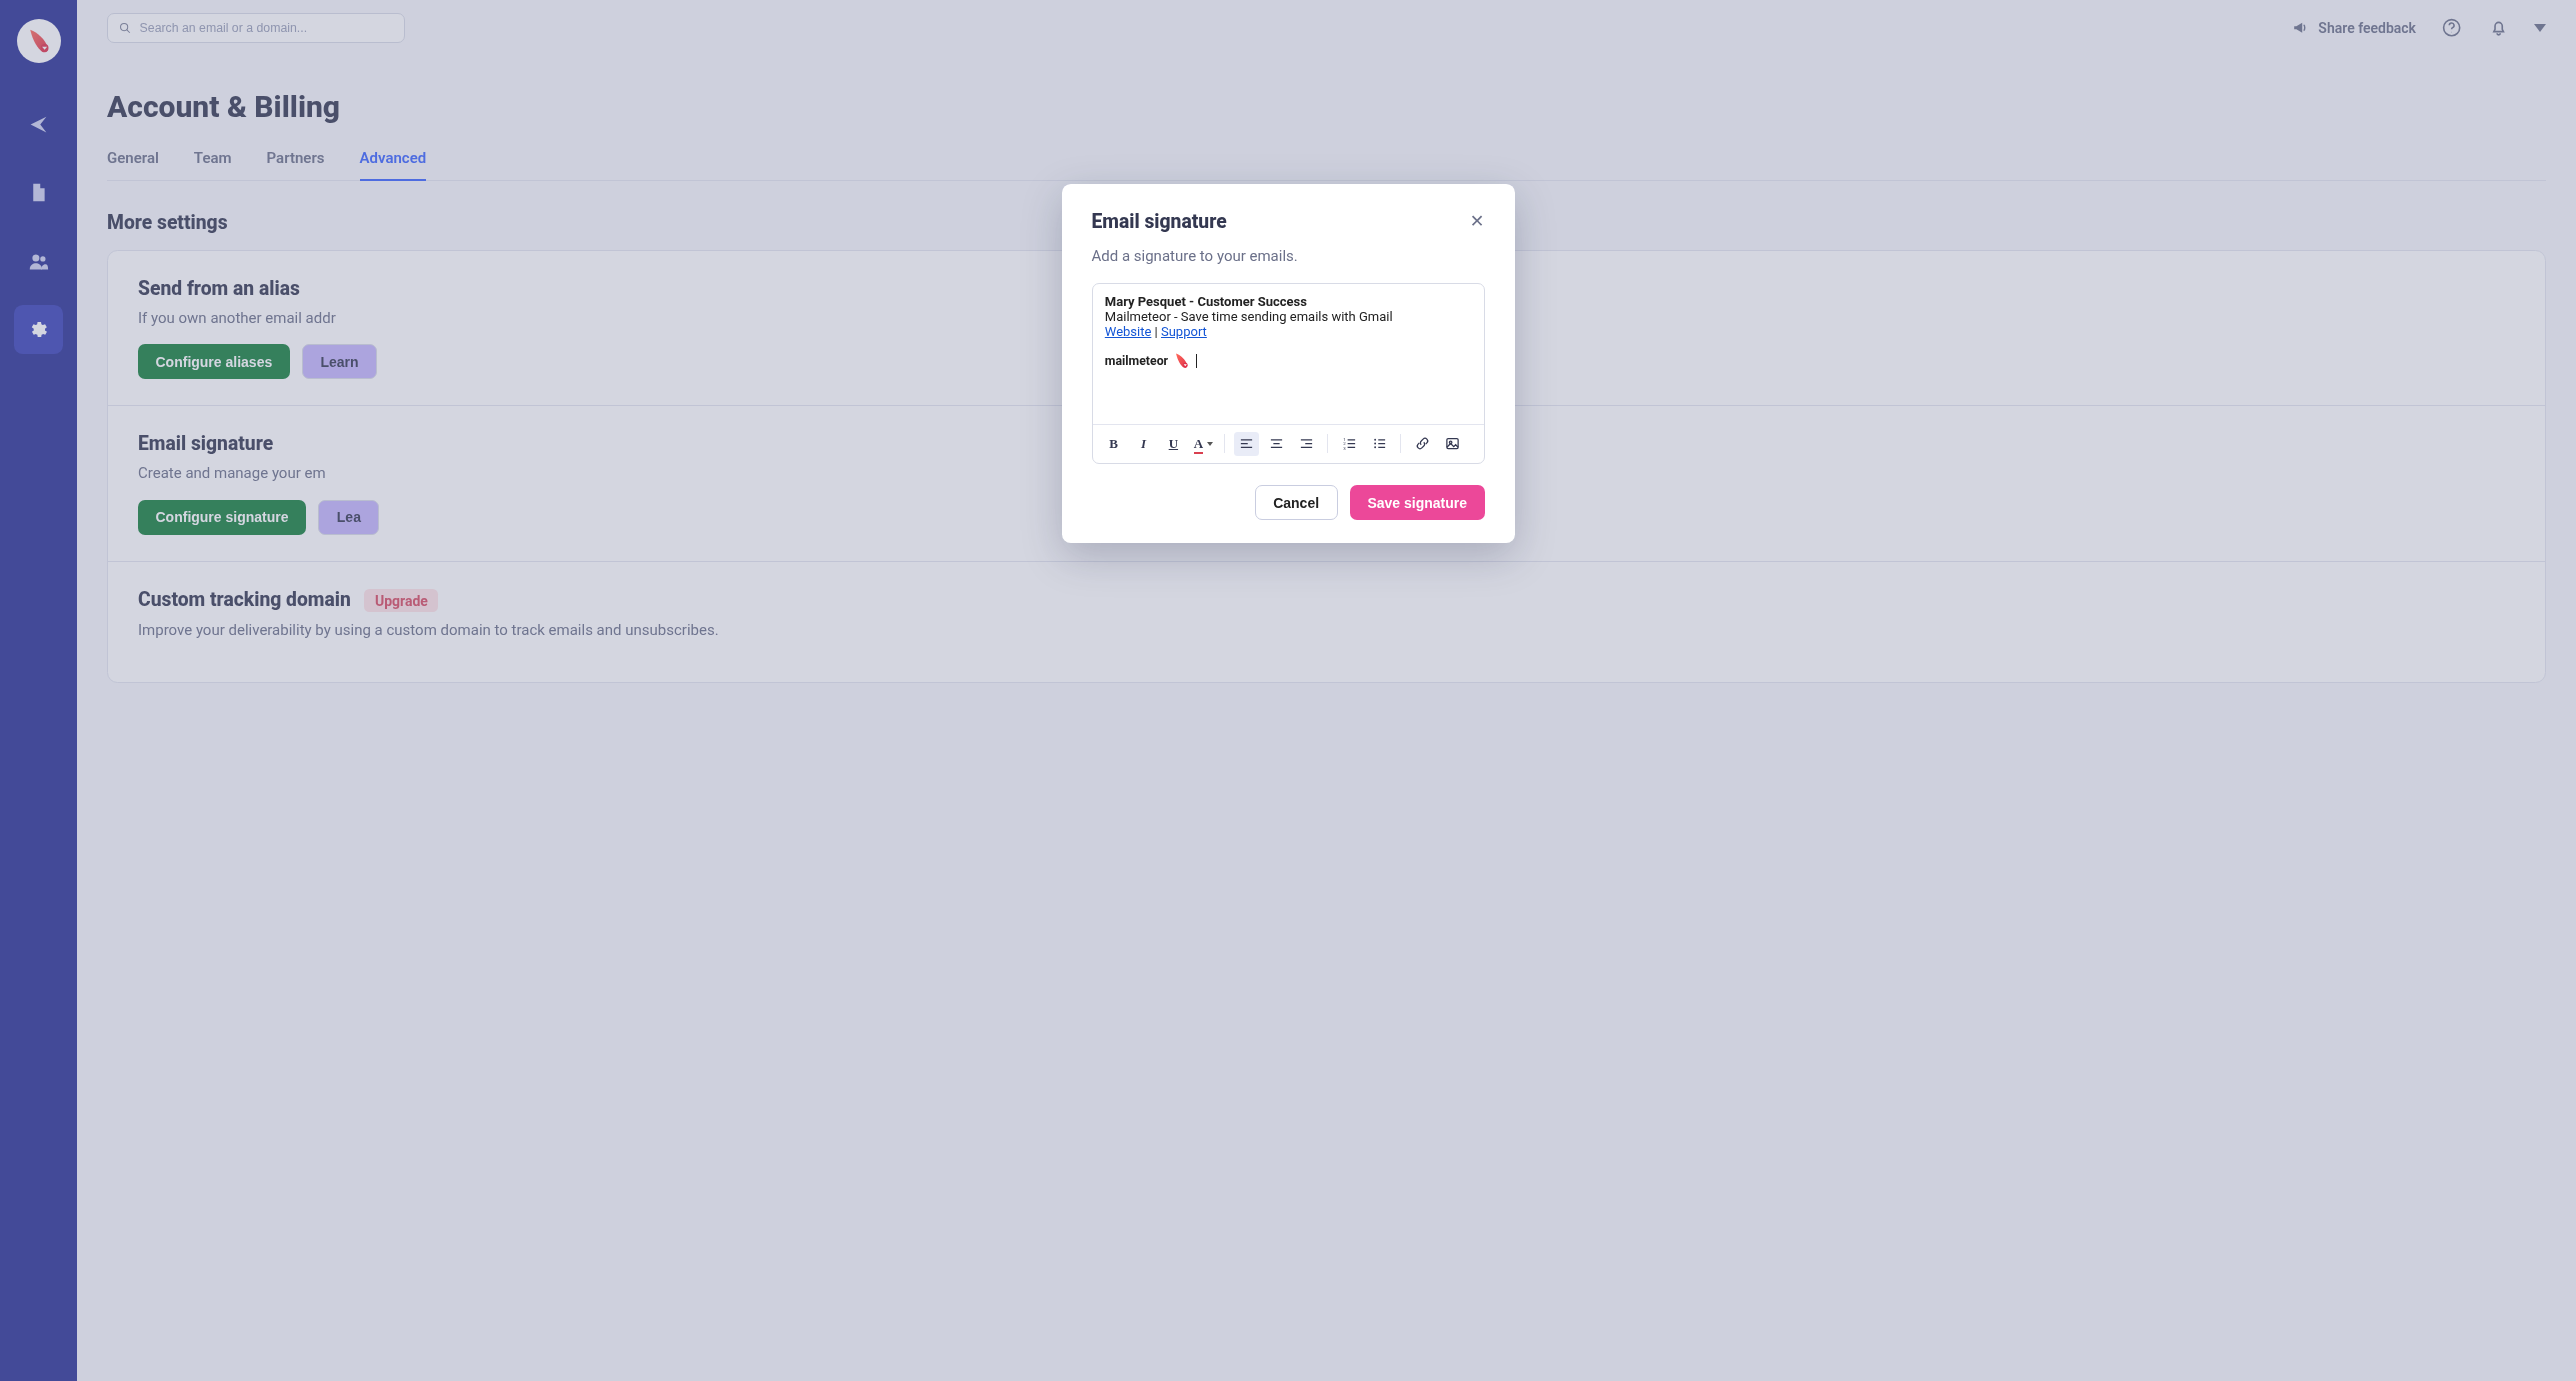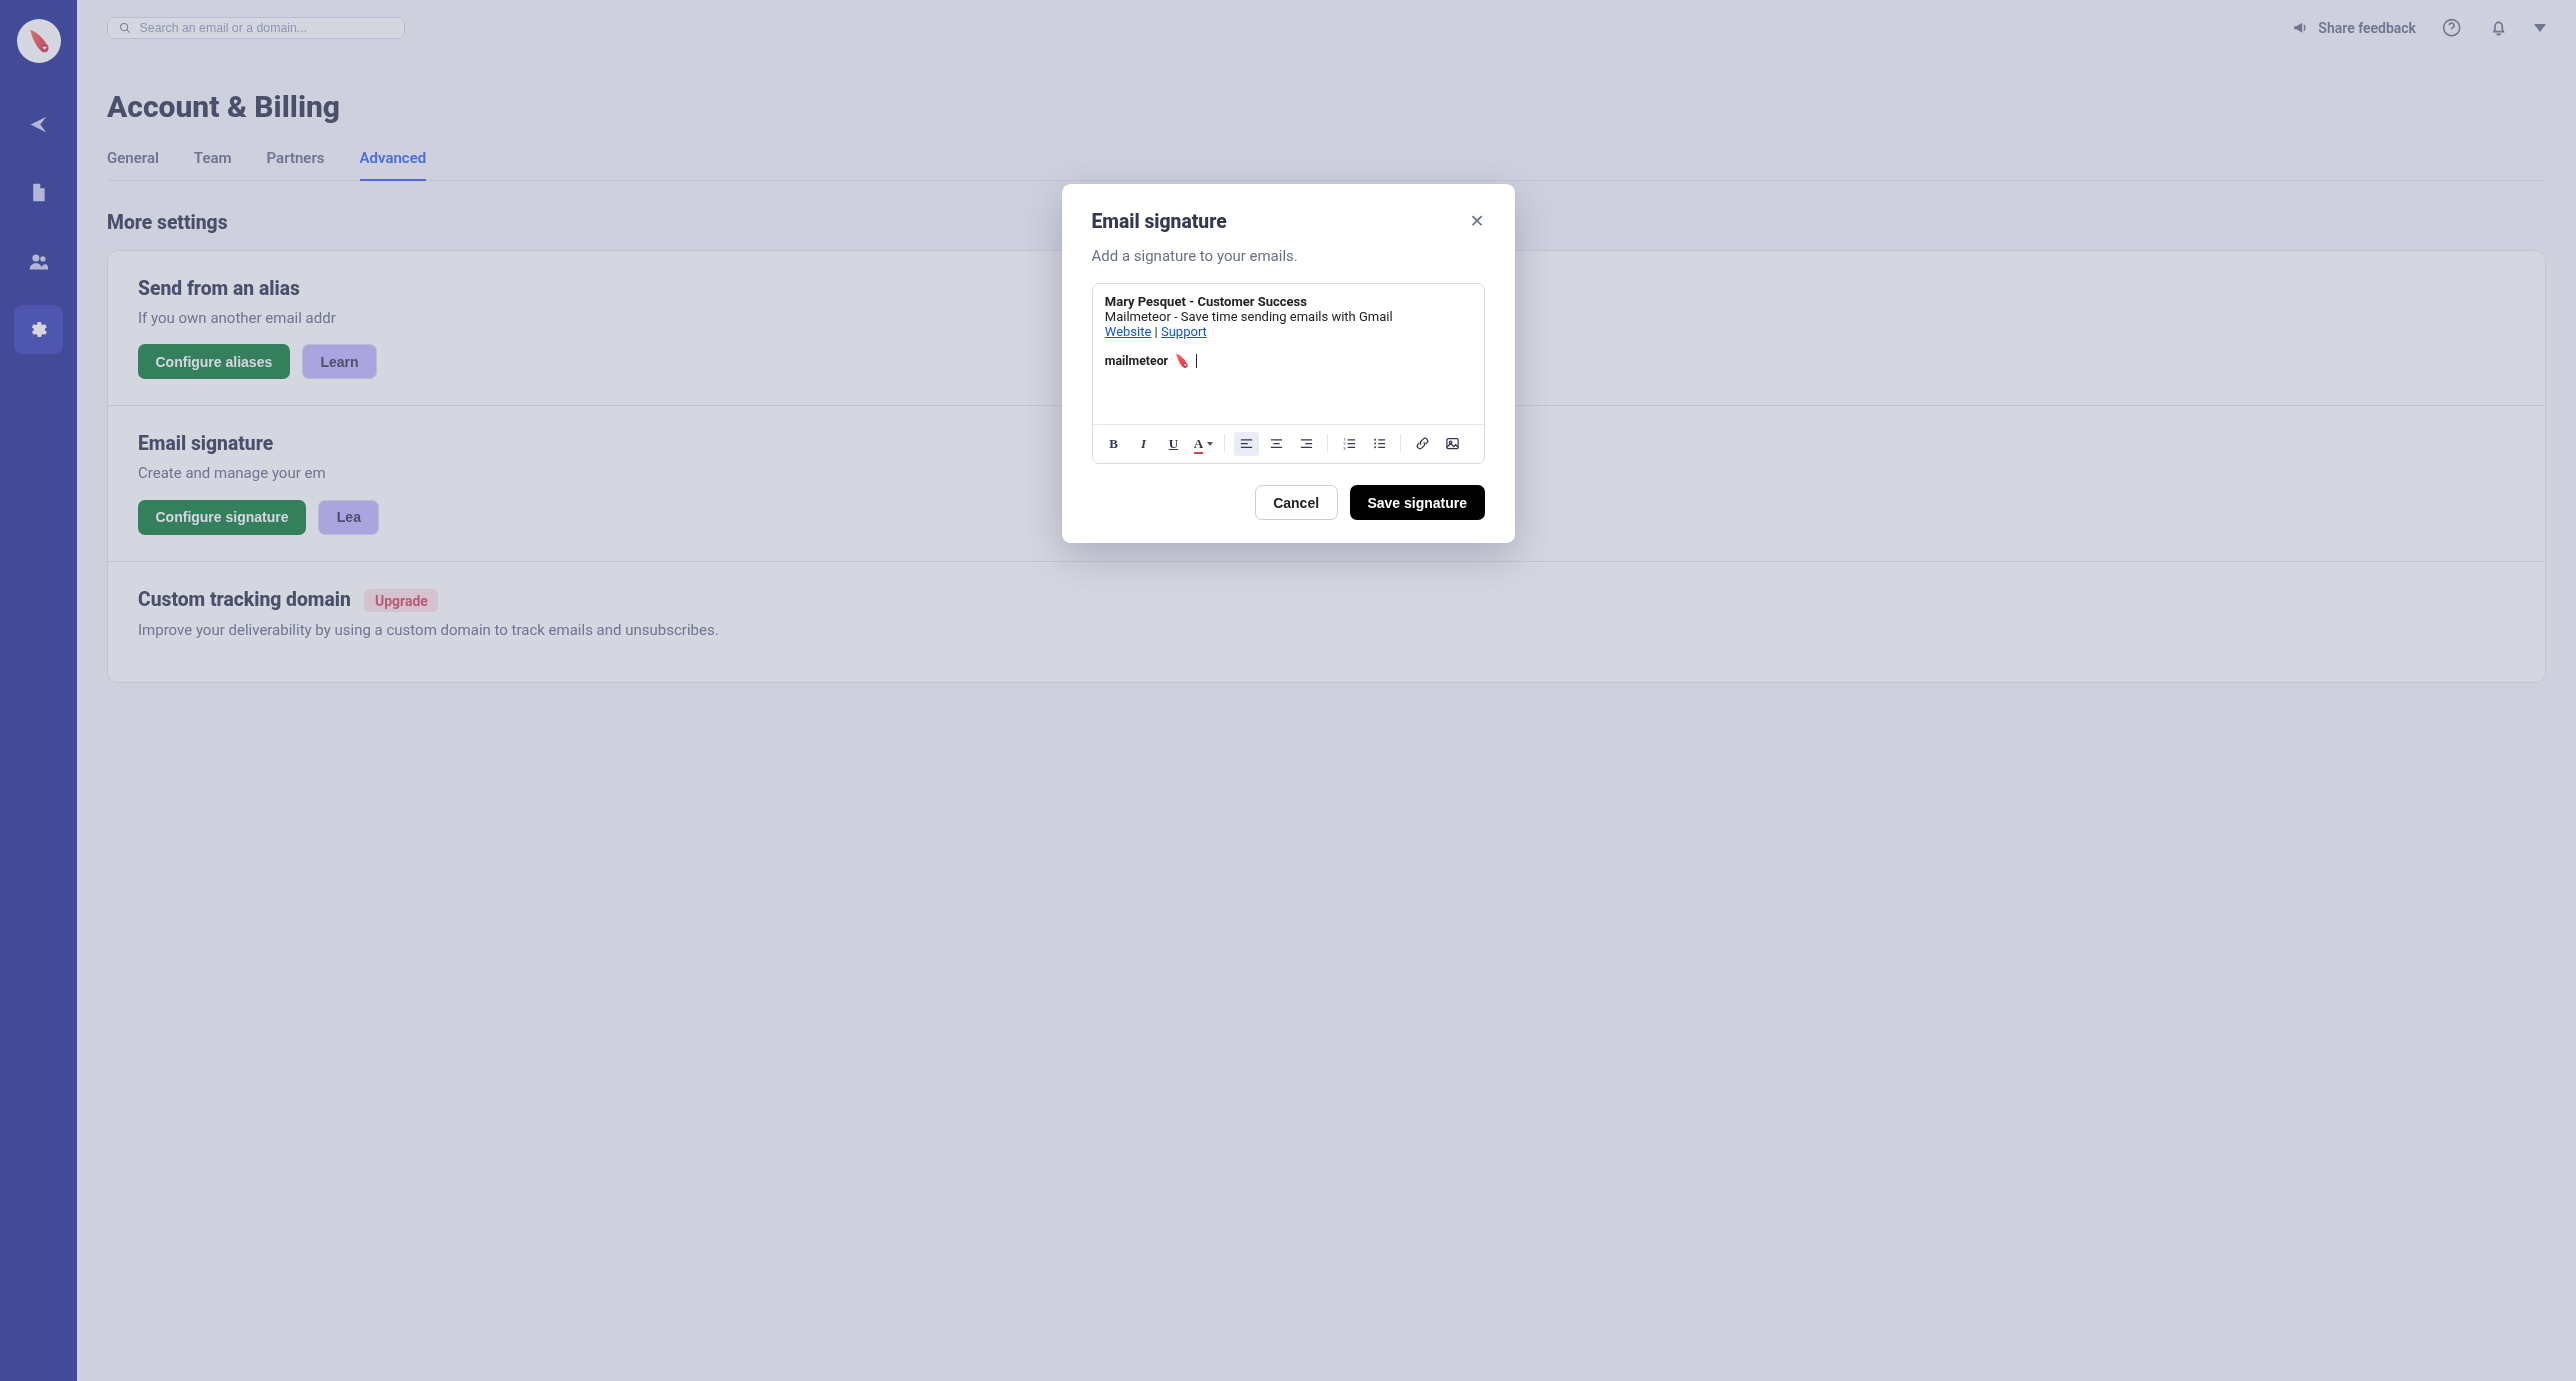--- a/index.html
+++ b/index.html
@@ -42,21 +42,21 @@
   
   .main { flex: 1; display: flex; flex-direction: column; overflow: hidden; }
 
   .topbar {
     height: 47px;
     display: flex; align-items: center;
     padding: 8.8px 30px 0 30px;
     gap: 21px;
   }
   .search {
-    width: 298px; height: 22px;
+    width: 298px; height: 30px;
     background: #fff;
     border: 0.9px solid #d8dbe6;
     border-radius: 7px;
     display: flex; align-items: center;
     padding: 0 10.5px;
     color: #7a7f95;
     gap: 8.8px;
   }
   .search input {
     border: none; outline: none; flex: 1;
@@ -171,21 +171,21 @@
   .tb-color .letter { font-family: Georgia, serif; font-weight: 700; font-size: 13px; position: relative; }
   .tb-color .underline-color { position: absolute; left: 0; right: 0; bottom: -2.6px; height: 2.6px; background: #d94050; }
   .tb-caret {
     width: 0; height: 0;
     border-left: 3.5px solid transparent;
     border-right: 3.5px solid transparent;
     border-top: 4.4px solid #555;
   }
 
   .modal-actions { display: flex; justify-content: flex-end; gap: 12.3px; margin-top: 21px; }
-  .btn-primary { background: #000000; color: #fff; border: none; }
+  .btn-primary { background: #ec4899; color: #fff; border: none; }
   .btn-outline-modal { background: #fff; color: #222; border: 1.3px solid #c9cde0; }
 
 </style>
 </head>
 <body>
 
 <div class="app">
 
   <nav class="sidebar">
     <div class="logo-badge">

